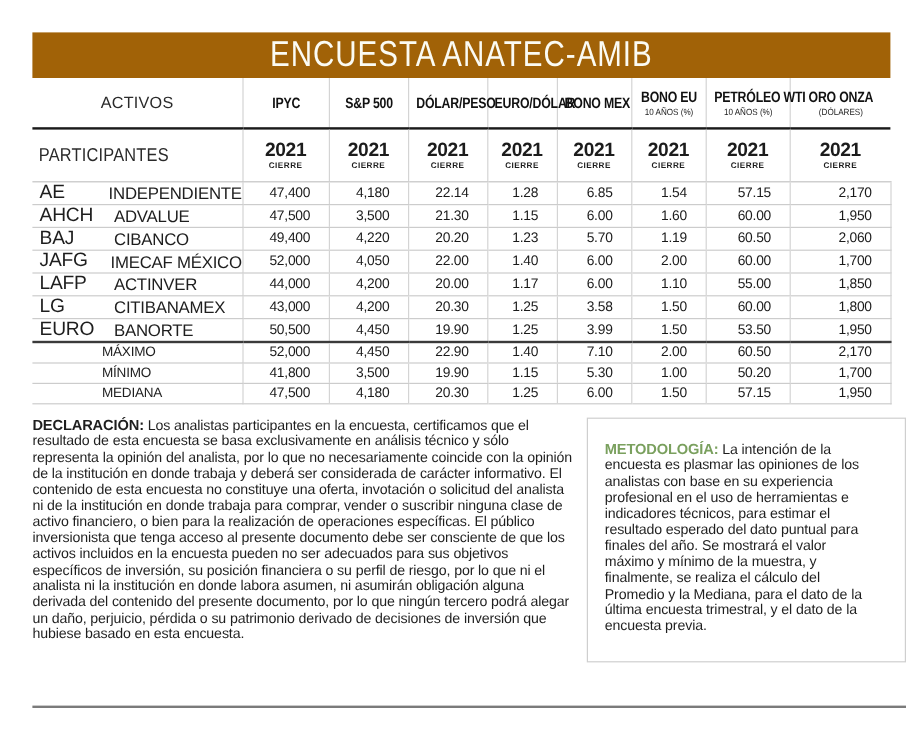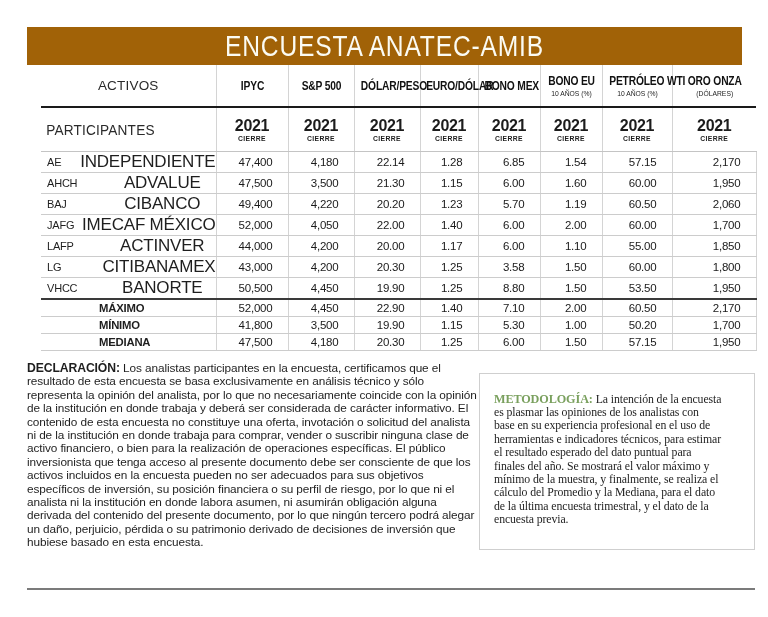--- a/index.html
+++ b/index.html
@@ -9,21 +9,21 @@
   }
   .title-bar{
     margin:27px 26px 0 27px;width:715px;height:38px;
     background:#a16207;display:flex;align-items:center;justify-content:center;
   }
   .title-text{
     color:#fbfbf3;font-size:30px;font-weight:400;letter-spacing:1px;
     transform:scaleX(0.82);white-space:nowrap;
   }
   table.main{
-    margin-left:41px;width:715px;border-collapse:collapse;table-layout:fixed;
+    margin-left:27px;width:715px;border-collapse:collapse;table-layout:fixed;
   }
   td{padding:0;vertical-align:middle;}
   .vline{border-left:1px solid #d4d4d4;}
   .vline-r{border-right:1px solid #d4d4d4;}
   tr.asset-row td{height:41px;border-bottom:2px solid #1a1a1a;}
   .activos-label{
     text-align:center;font-size:13.5px;letter-spacing:0.2px;color:#2a2a2a;
   }
   .asset-name{
     font-weight:bold;font-size:12.5px;white-space:nowrap;text-align:center;
@@ -38,45 +38,45 @@
     font-size:15.5px;letter-spacing:0.2px;color:#2a2a2a;white-space:nowrap;
     transform:scaleX(0.88);transform-origin:left center;padding-left:6px;
   }
   .period-year{font-weight:bold;font-size:16px;text-align:center;letter-spacing:-0.3px;}
   .period-cierre{font-weight:bold;font-size:6.8px;text-align:center;letter-spacing:0.4px;margin-top:0px;}
   tr.data-row td{height:18px;border-bottom:1px solid #cccccc;}
   tr.data-row.last td{border-bottom:2px solid #3a3a3a;}
   tr.summary-row td{height:16px;border-bottom:1px solid #cccccc;}
   .pcell{display:flex;align-items:center;height:100%;}
   .pcode{
-    width:62px;padding-left:6px;font-size:11px;letter-spacing:-0.2px;
+    width:62px;padding-left:6px;font-size:16px;letter-spacing:-0.2px;
     white-space:nowrap;color:#1e1e1e;
   }
   .pname{
-    flex:1;text-align:center;font-size:17px;letter-spacing:-0.2px;
+    flex:1;text-align:left;font-size:14px;letter-spacing:-0.2px;
     white-space:nowrap;color:#1e1e1e;
   }
   .slabel{
-    padding-left:58px;font-size:11.3px;letter-spacing:-0.2px;white-space:nowrap;color:#1e1e1e;font-weight:bold;
+    padding-left:58px;font-size:11.3px;letter-spacing:-0.2px;white-space:nowrap;color:#1e1e1e;
   }
   td.num{
     text-align:right;padding-right:15px;font-size:11.5px;letter-spacing:-0.2px;
     white-space:nowrap;color:#1a1a1a;
   }
   .bottom-section{
-    margin:11px 13px 0 27px;display:flex;align-items:flex-end;
+    margin:11px 13px 0 27px;display:flex;gap:10px;align-items:flex-start;
   }
   .declaration{
     flex:0 0 452px;font-size:11.8px;line-height:13.4px;letter-spacing:-0.1px;color:#1e1e1e;
     text-align:left;
   }
   .declaration b{font-size:12.2px;}
   .methodology-box{
     flex:1;border:1px solid #cfcfcf;padding:19px 32px 22px 14px;
-    font-size:11.8px;line-height:13.4px;letter-spacing:-0.1px;color:#1e1e1e;font-family:Liberation Serif, serif;
+    font-size:11.8px;line-height:13.4px;letter-spacing:-0.1px;color:#1e1e1e;
   }
   .methodology-box b{color:#7aa05e;font-size:12.2px;}
   .bottom-rule{
     position:absolute;left:27px;top:588px;width:728px;height:0;
     border-top:2px solid #7b7b7b;
   }
 </style>
 </head>
 <body>
 
@@ -258,29 +258,29 @@
         <td class="num vline">20.30</td>
         <td class="num vline">1.25</td>
         <td class="num vline">3.58</td>
         <td class="num vline">1.50</td>
         <td class="num vline">60.00</td>
         <td class="num vline vline-r">1,800</td>
       </tr>
       <tr class="data-row last">
         <td class="vline-r">
           <div class="pcell">
-            <span class="pcode">VHCC</span>
+            <span class="pcode">EURO</span>
             <span class="pname">BANORTE</span>
           </div>
         </td>
         <td class="num vline">50,500</td>
         <td class="num vline">4,450</td>
         <td class="num vline">19.90</td>
         <td class="num vline">1.25</td>
-        <td class="num vline">8.80</td>
+        <td class="num vline">3.99</td>
         <td class="num vline">1.50</td>
         <td class="num vline">53.50</td>
         <td class="num vline vline-r">1,950</td>
       </tr>
       <tr class="summary-row">
         <td class="vline-r">
           <div class="slabel">MÁXIMO</div>
         </td>
         <td class="num vline">52,000</td>
         <td class="num vline">4,450</td>

